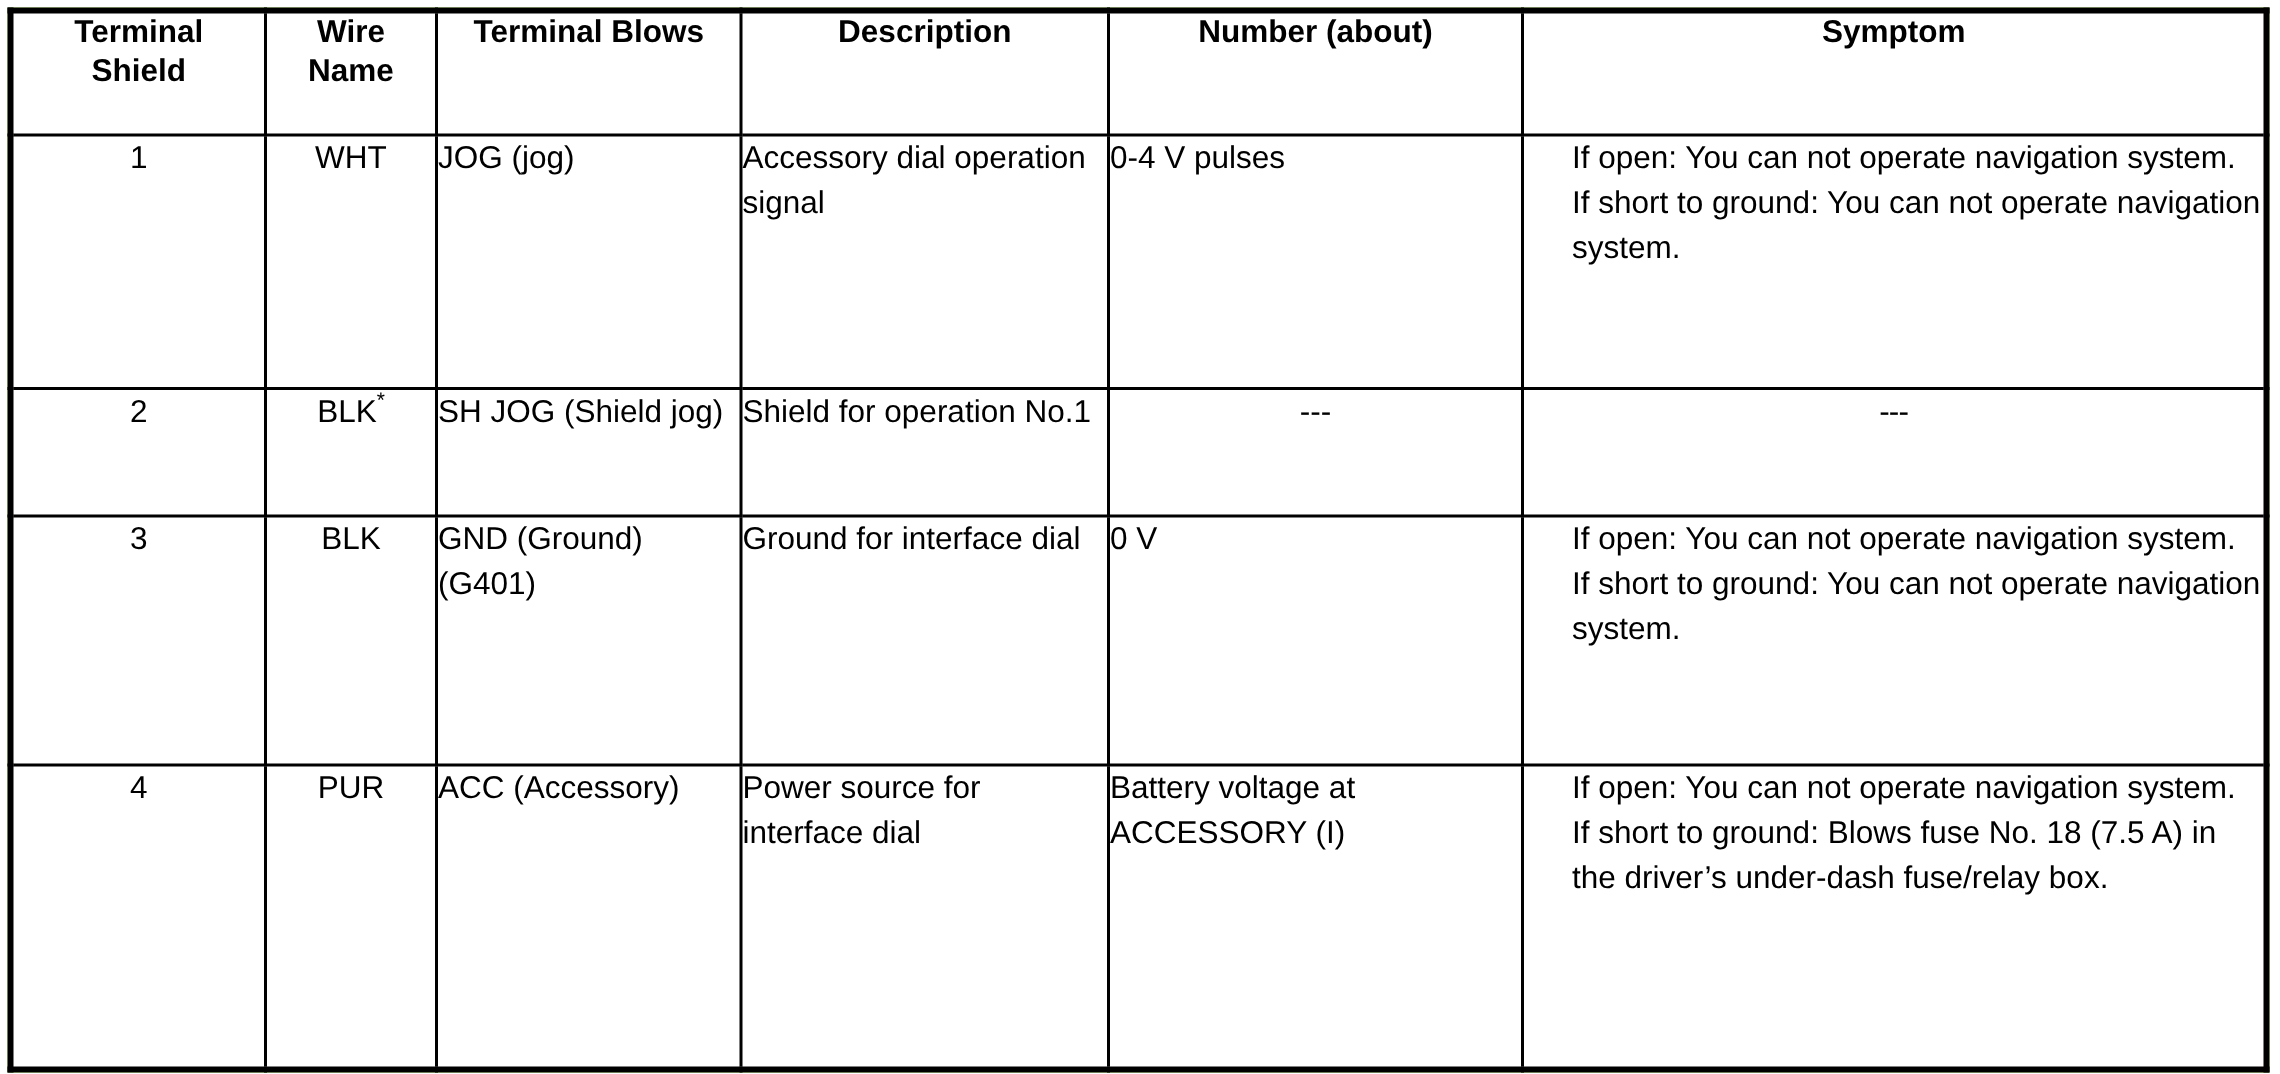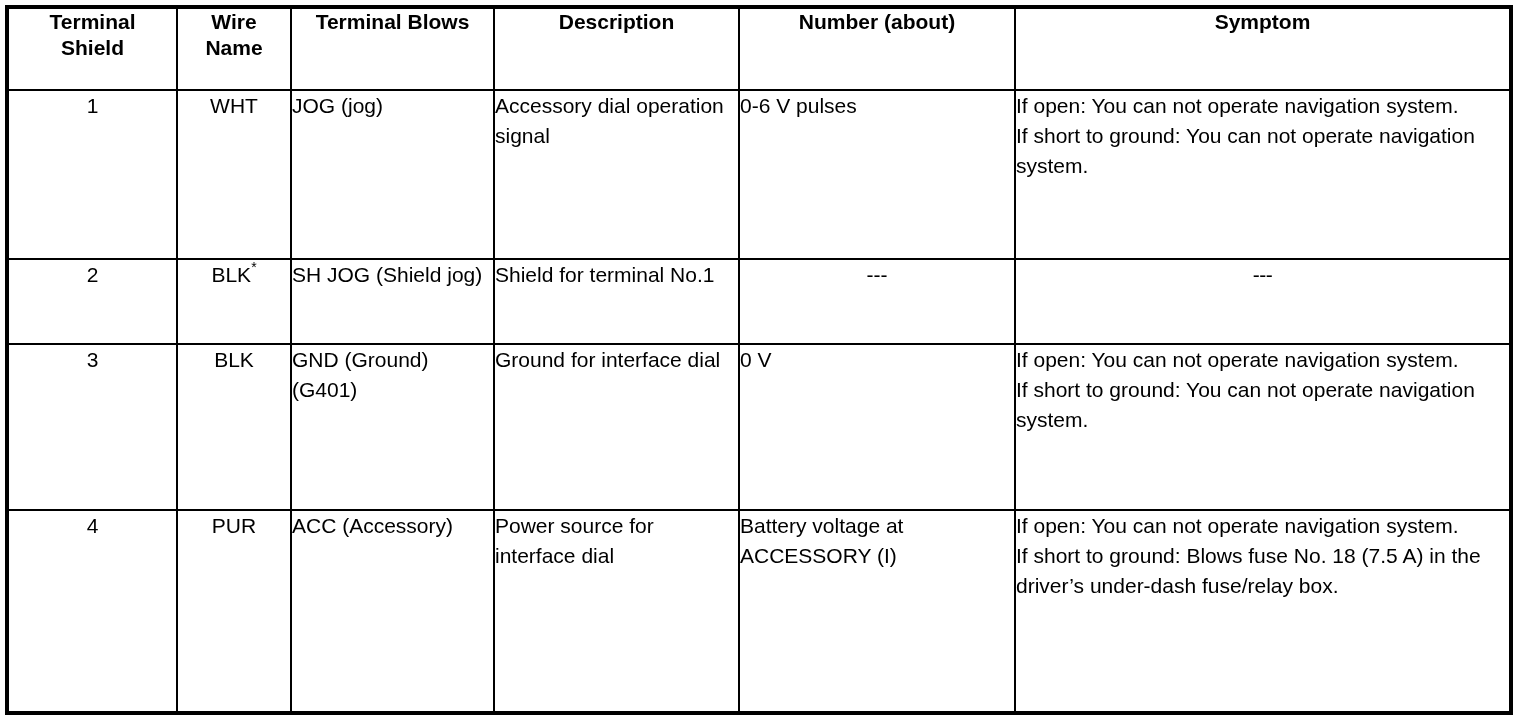--- a/index.html
+++ b/index.html
@@ -93,20 +93,21 @@
     font-size: 14px;
     vertical-align: super;
     line-height: 0;
     position: relative;
     top: -2px;
     left: 0px;
   }
 
   .para {
     margin: 0;
+    padding-left: 32px;
   }
   .para + .para {
   }
 
   .dash {
     display: block;
     text-align: center;
     letter-spacing: -0.5px;
   }
 </style>
@@ -154,36 +155,36 @@
 
       <tr class="row-1">
         <td class="cell-center">1</td>
         <td class="cell-center">
           <span class="wire-color">
             <span>WHT</span><span class="asterisk"></span>
           </span>
         </td>
         <td class="cell-left">JOG (jog)</td>
         <td class="cell-left">Accessory dial operation signal</td>
-        <td class="cell-left">0-6 V pulses</td>
+        <td class="cell-left">0-4 V pulses</td>
         <td class="cell-left">
           <p class="para">If open: You can not operate navigation system.</p>
           <p class="para">If short to ground: You can not operate navigation system.</p>
         </td>
       </tr>
 
       <tr class="row-2">
         <td class="cell-center">2</td>
         <td class="cell-center">
           <span class="wire-color">
             <span>BLK</span><span class="asterisk">*</span>
           </span>
         </td>
         <td class="cell-left">SH JOG (Shield jog)</td>
-        <td class="cell-left">Shield for terminal No.1</td>
+        <td class="cell-left">Shield for operation No.1</td>
         <td class="cell-center">---</td>
         <td class="cell-center">
           <span class="dash">---</span>
         </td>
       </tr>
 
       <tr class="row-3">
         <td class="cell-center">3</td>
         <td class="cell-center">
           <span class="wire-color">

